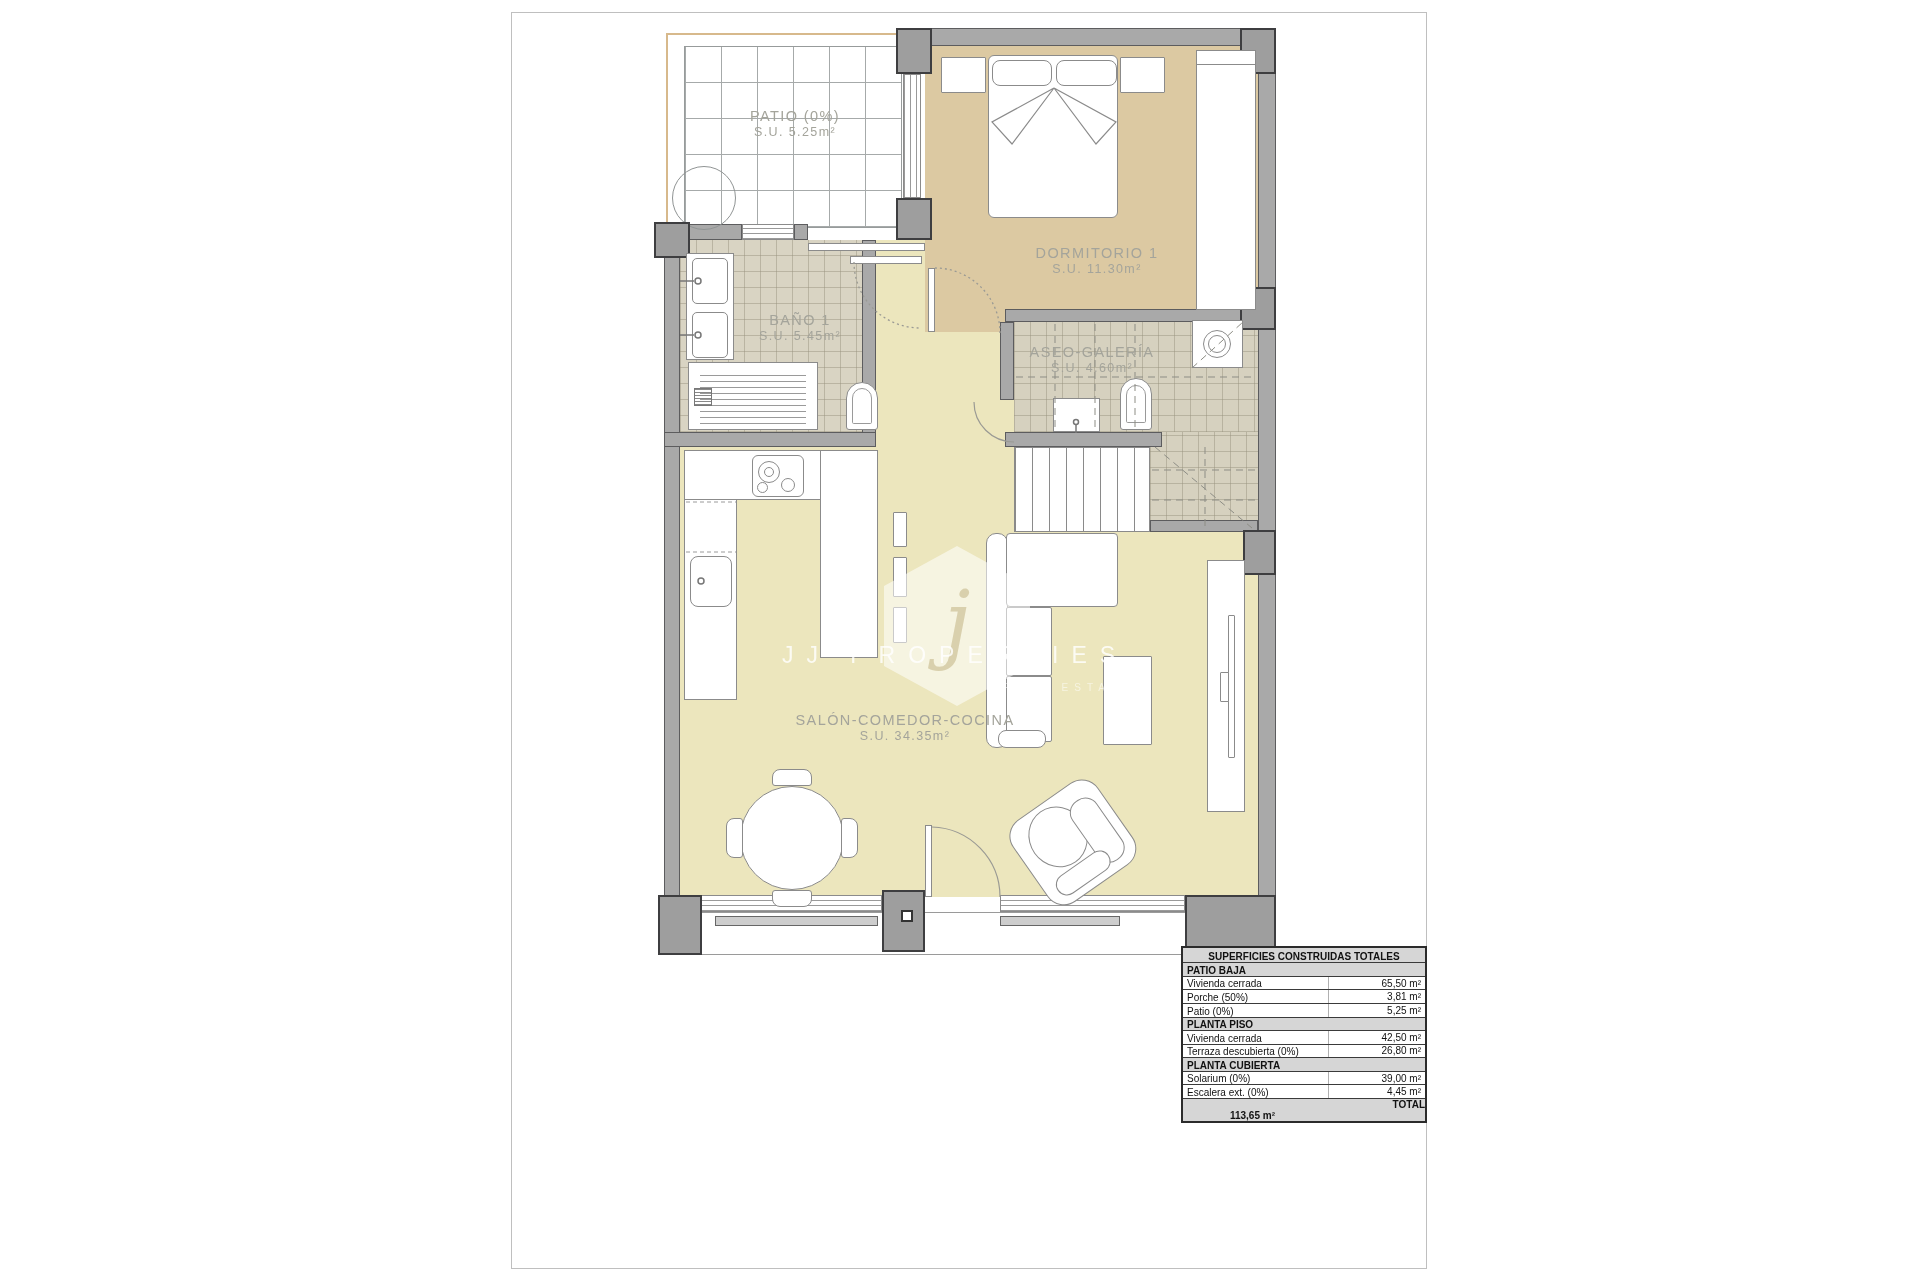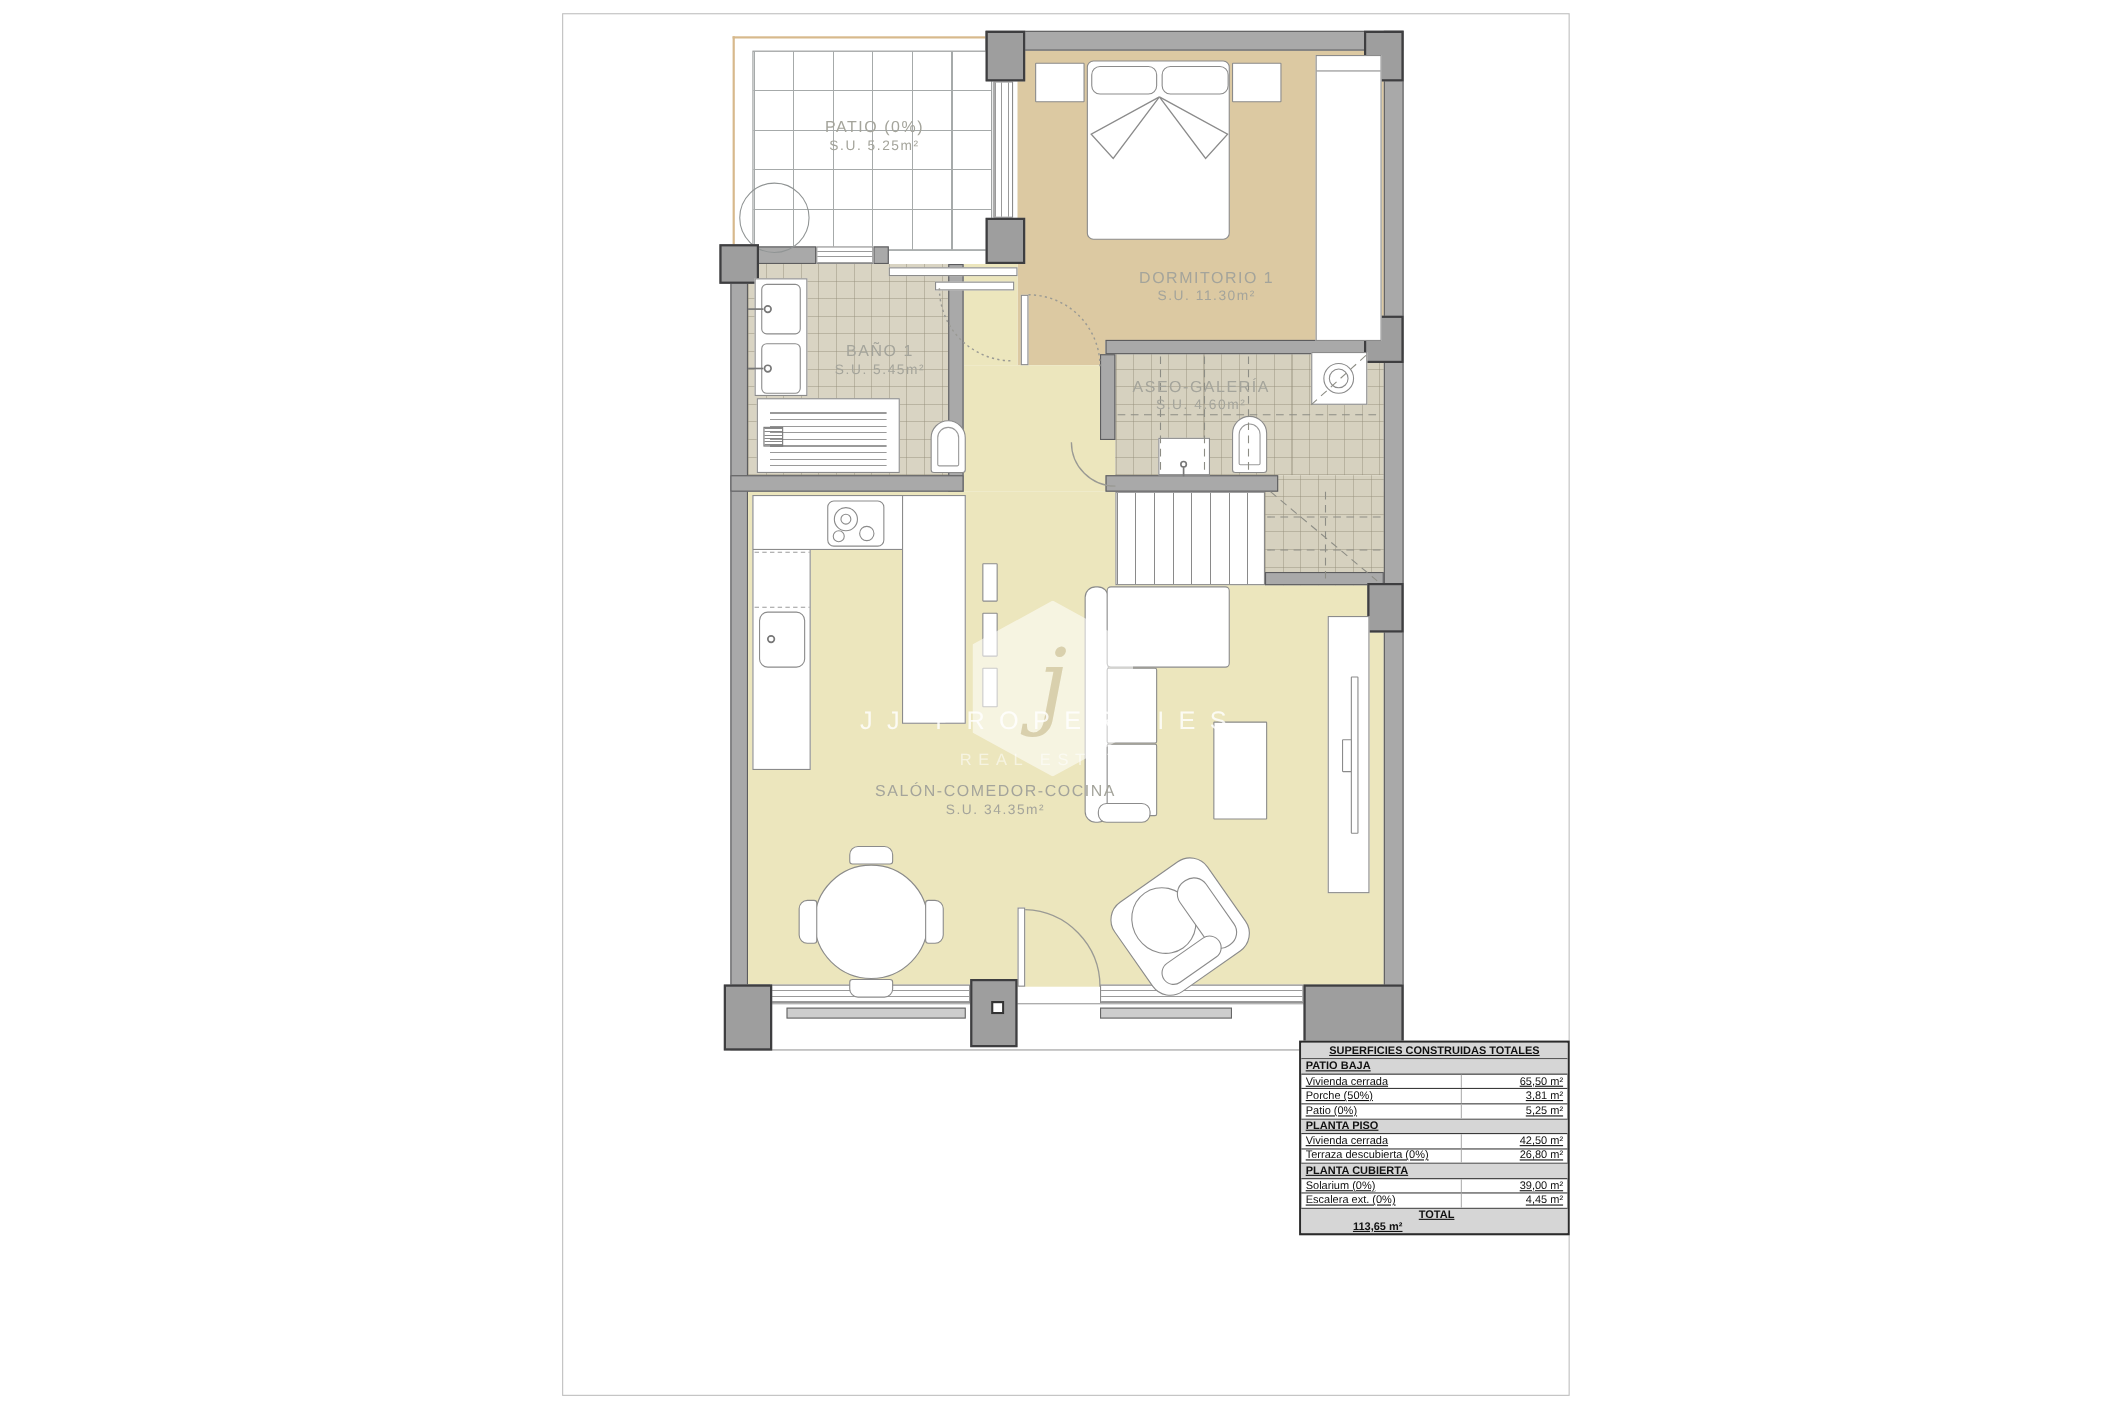--- a/index.html
+++ b/index.html
@@ -39,25 +39,25 @@
   
   .rlabel{z-index:7;text-align:center;color:#a4a49b;letter-spacing:1.4px;line-height:1.2;pointer-events:none;}
   .rlabel .nm{font-size:14.5px;}
   .rlabel .ar{font-size:12.5px;}
   
   .wm-hex{z-index:8;background:rgba(255,255,255,.55);
     clip-path:polygon(50% 0%,100% 25%,100% 75%,50% 100%,0% 75%,0% 25%);
     display:flex;align-items:center;justify-content:center;pointer-events:none;}
   .wm-j{font-family:"DejaVu Serif",serif;font-style:italic;font-size:86px;color:rgba(215,206,170,.95);margin-top:-8px;}
   .wm-brand{z-index:8;text-align:center;font-size:23px;letter-spacing:13px;color:rgba(255,255,255,.82);pointer-events:none;}
-  .wm-tag{z-index:8;text-align:center;font-size:15px;letter-spacing:6px;color:rgba(255,255,255,.55);pointer-events:none;}
+  .wm-tag{z-index:8;text-align:right;font-size:10px;letter-spacing:6px;color:rgba(255,255,255,.55);pointer-events:none;}
   
   .stable{left:1181px;top:946px;width:246px;height:177px;border:2px solid #2b2b2b;background:#fff;z-index:9;
           display:flex;flex-direction:column;font-size:10px;color:#111;}
-  .trow{display:flex;align-items:center;flex:1;border-bottom:1px solid #3a3a3a;text-decoration:underline;}
+  .trow{display:flex;align-items:flex-end;flex:1;border-bottom:1px solid #3a3a3a;}
   .trow:last-child{border-bottom:none;flex-direction:column;}
   .trow.header{justify-content:center;font-weight:bold;background:#d6d6d6;}
   .trow.section{background:#d6d6d6;font-weight:bold;}
   .trow.total{background:#d6d6d6;font-weight:bold;}
   .tlabel{flex:1;padding-left:4px;white-space:nowrap;}
   .tvalue{width:92px;align-self:stretch;display:flex;align-items:center;justify-content:flex-end;padding-right:4px;}
   .trow.data .tvalue{border-left:1px solid #b0b0b0;margin-left:16px;}
   svg.overlay{position:absolute;left:0;top:0;z-index:6;pointer-events:none;}
 </style>
 </head>

